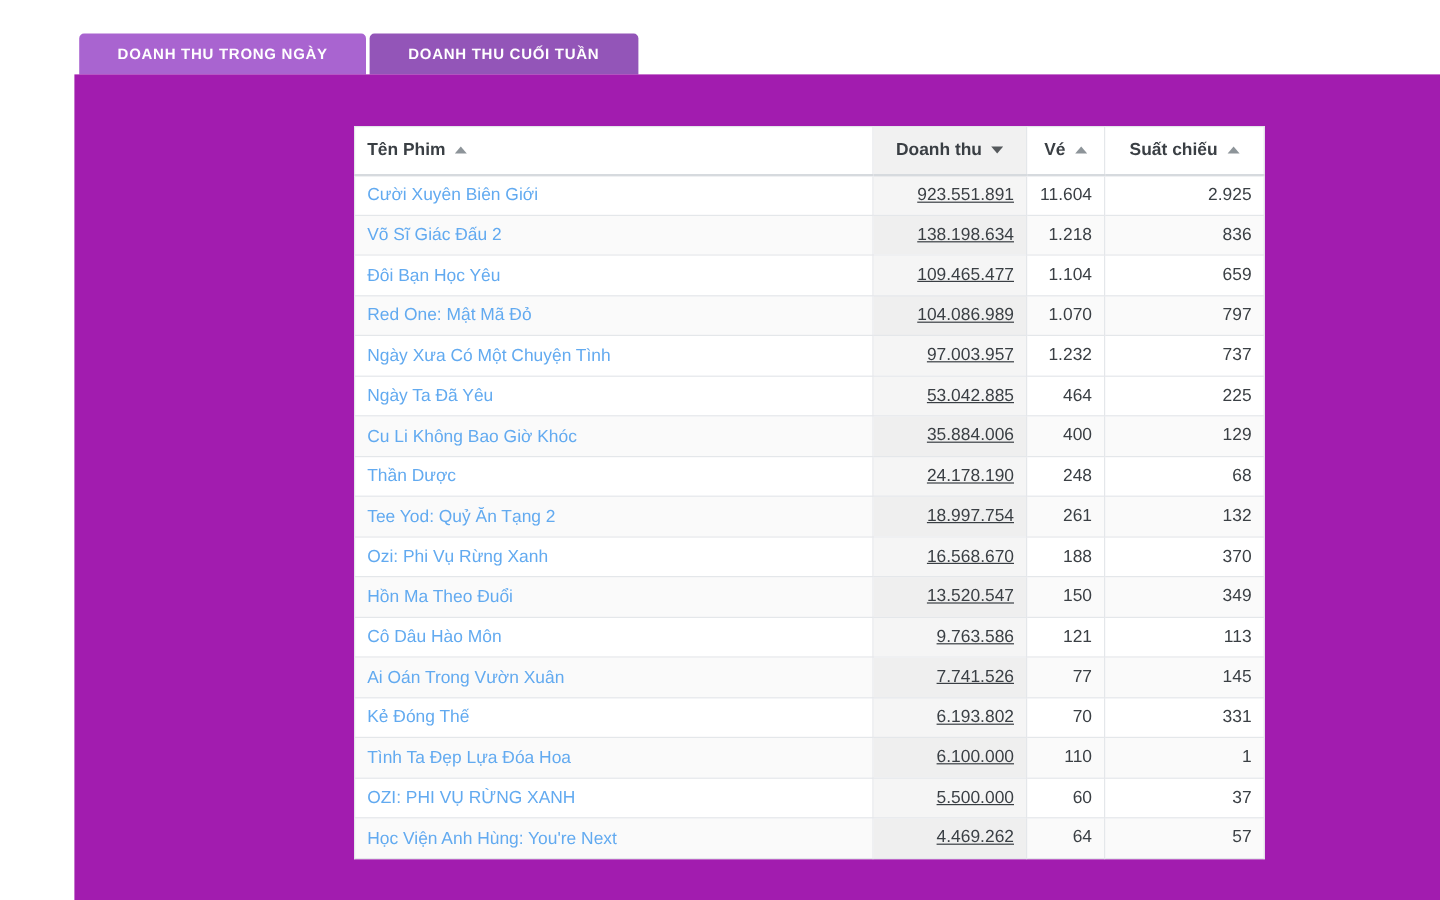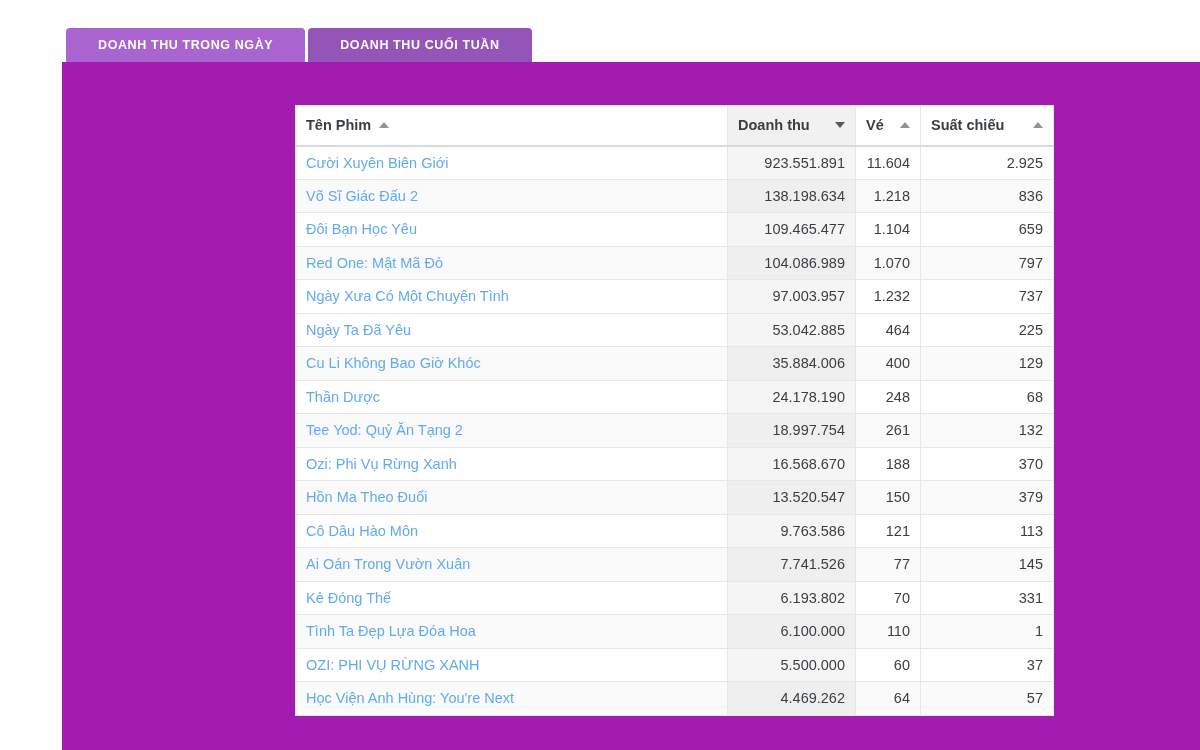--- a/index.html
+++ b/index.html
@@ -102,21 +102,21 @@
     user-select: none;
   }
 
   table.revenue thead th.sorted-col { background: #f1f1f1; }
 
   .th-inner {
     display: flex;
     align-items: center;
     gap: 8px;
   }
-  .th-inner.right { justify-content: space-between; }
+  .th-inner.right { justify-content: center; }
   .th-inner.left  { justify-content: flex-start; }
 
   .sort-arrow {
     width: 0;
     height: 0;
     flex: none;
     border-left: 5px solid transparent;
     border-right: 5px solid transparent;
   }
   .sort-arrow.asc  { border-bottom: 6px solid #8d9499; }
@@ -124,21 +124,21 @@
 
   
   col.c-name  { width: 432px; }
   col.c-rev   { width: 128px; }
   col.c-tick  { width: 65px;  }
   col.c-show  { width: 133px; }
 
   tbody tr.even td { background: #fafafa; }
   tbody tr.odd  td { background: #ffffff; }
 
-  tbody td.col-rev { background: #f5f5f5 !important; }
+  tbody td.col-rev { background: #f5f5f5 !important; text-decoration: underline; }
   tbody tr.even td.col-rev { background: #efefef !important; }
 
   td.col-name a {
     color: #62aaf0;
     text-decoration: none;
     font-size: 14.5px;
     cursor: pointer;
   }
 
   td.col-rev, td.col-tick, td.col-show {
@@ -252,21 +252,21 @@
             <tr class="odd">
               <td class="col-name"><a>Ozi: Phi Vụ Rừng Xanh</a></td>
               <td class="col-rev"><span>16.568.670</span></td>
               <td class="col-tick"><span>188</span></td>
               <td class="col-show"><span>370</span></td>
             </tr>
             <tr class="even">
               <td class="col-name"><a>Hồn Ma Theo Đuổi</a></td>
               <td class="col-rev"><span>13.520.547</span></td>
               <td class="col-tick"><span>150</span></td>
-              <td class="col-show"><span>379</span></td>
+              <td class="col-show"><span>349</span></td>
             </tr>
             <tr class="odd">
               <td class="col-name"><a>Cô Dâu Hào Môn</a></td>
               <td class="col-rev"><span>9.763.586</span></td>
               <td class="col-tick"><span>121</span></td>
               <td class="col-show"><span>113</span></td>
             </tr>
             <tr class="even">
               <td class="col-name"><a>Ai Oán Trong Vườn Xuân</a></td>
               <td class="col-rev"><span>7.741.526</span></td>

